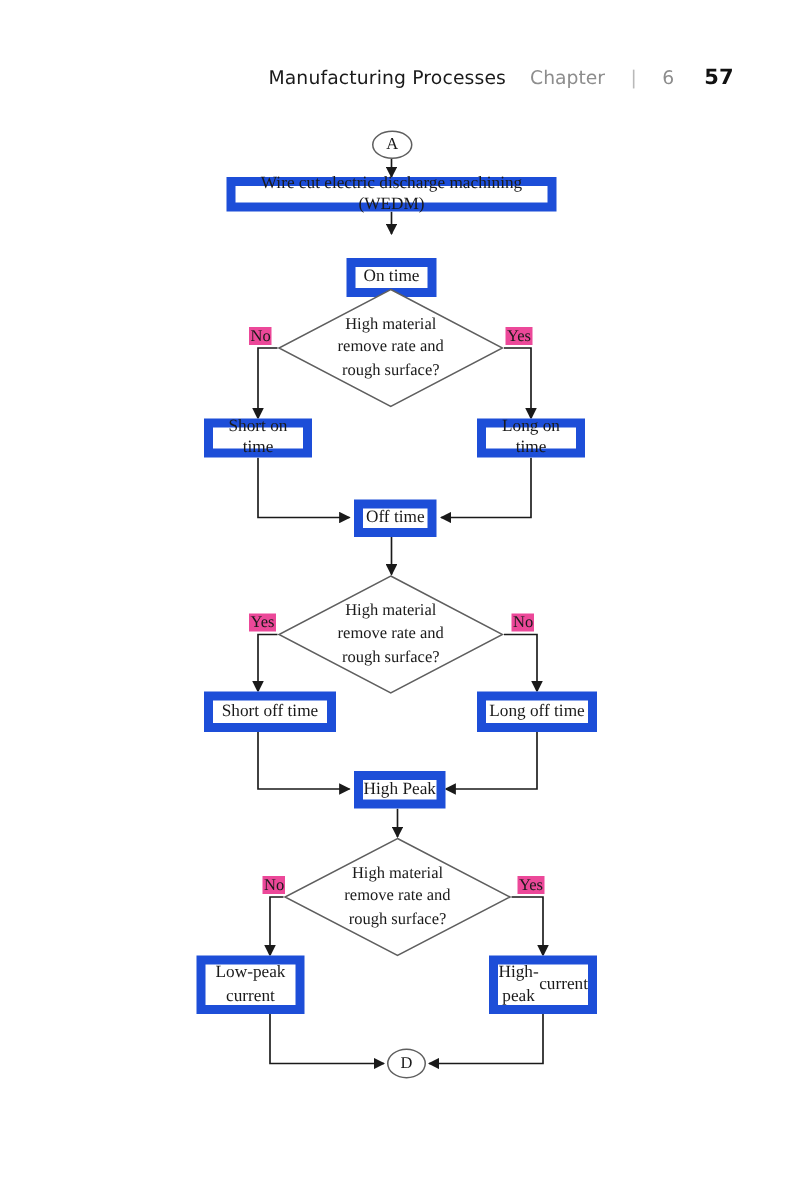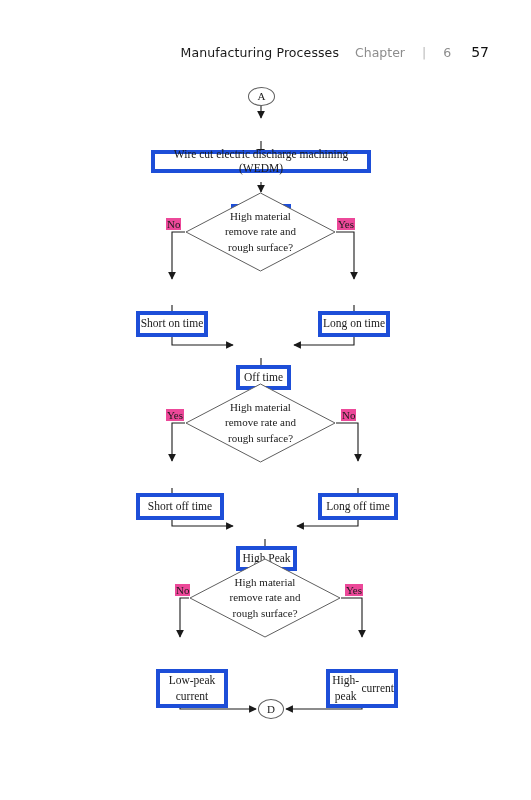--- a/index.html
+++ b/index.html
@@ -43,21 +43,21 @@
     color: #b9b9b9;
     font-size: 12.5px;
     padding: 0 1px;
   }
   #page-header .hd-chapnum {
     color: #8d8d8d;
     font-size: 12.5px;
   }
   #page-header .hd-pagenum {
     color: #111111;
-    font-weight: normal;
+    font-weight: bold;
     font-size: 14px;
     margin-left: 4px;
   }
 
   
   #flowchart {
     position: absolute;
     left: 0;
     top: 0;
     width: 531px;
@@ -74,23 +74,22 @@
     position: absolute;
     box-sizing: border-box;
     background: #ffffff;
     display: flex;
     align-items: center;
     justify-content: center;
     text-align: center;
     line-height: 1.18;
   }
   .proc {
-    border: 4px solid #1d4ed8;
+    border: 6px solid #1d4ed8;
     font-size: 11.5px;
-    margin-top: 32px;
   }
   .proc.two-line { line-height: 1.35; }
 
   .terminator {
     border: 1px solid #5f5f5f;
     border-radius: 50%;
     font-size: 11px;
   }
 
   .decision {
@@ -244,21 +243,21 @@
     </svg>
     <div class="dia-text">
       <div>High material</div>
       <div>remove rate and</div>
       <div>rough surface?</div>
     </div>
   </div>
   <div class="edge-label" style="left:175px; top:584px;">No</div>
   <div class="edge-label" style="left:345px; top:584px;">Yes</div>
 
-  <div class="node proc two-line" style="left:156px; top:637px; width:72px; height:39px; flex-direction:column;">
+  <div class="node proc two-line" style="left:131px; top:637px; width:72px; height:39px; flex-direction:column;">
     <span>Low-peak</span>
     <span>current</span>
   </div>
   <div class="node proc two-line" style="left:326px; top:637px; width:72px; height:39px; flex-direction:row;">
     <span>High-peak</span>
     <span>current</span>
   </div>
 
   <div class="node terminator" style="left:258px; top:699px; width:26px; height:20px;">
     <span>D</span>

